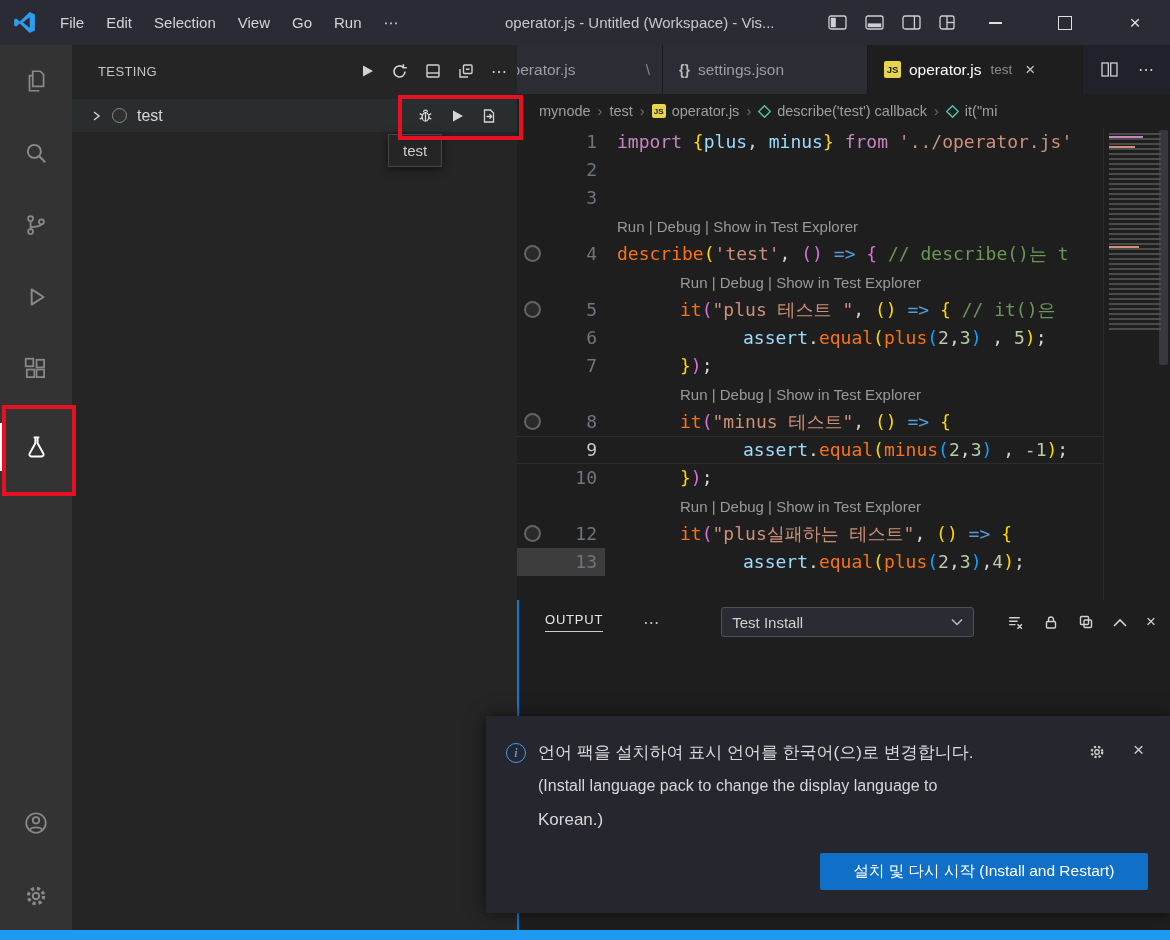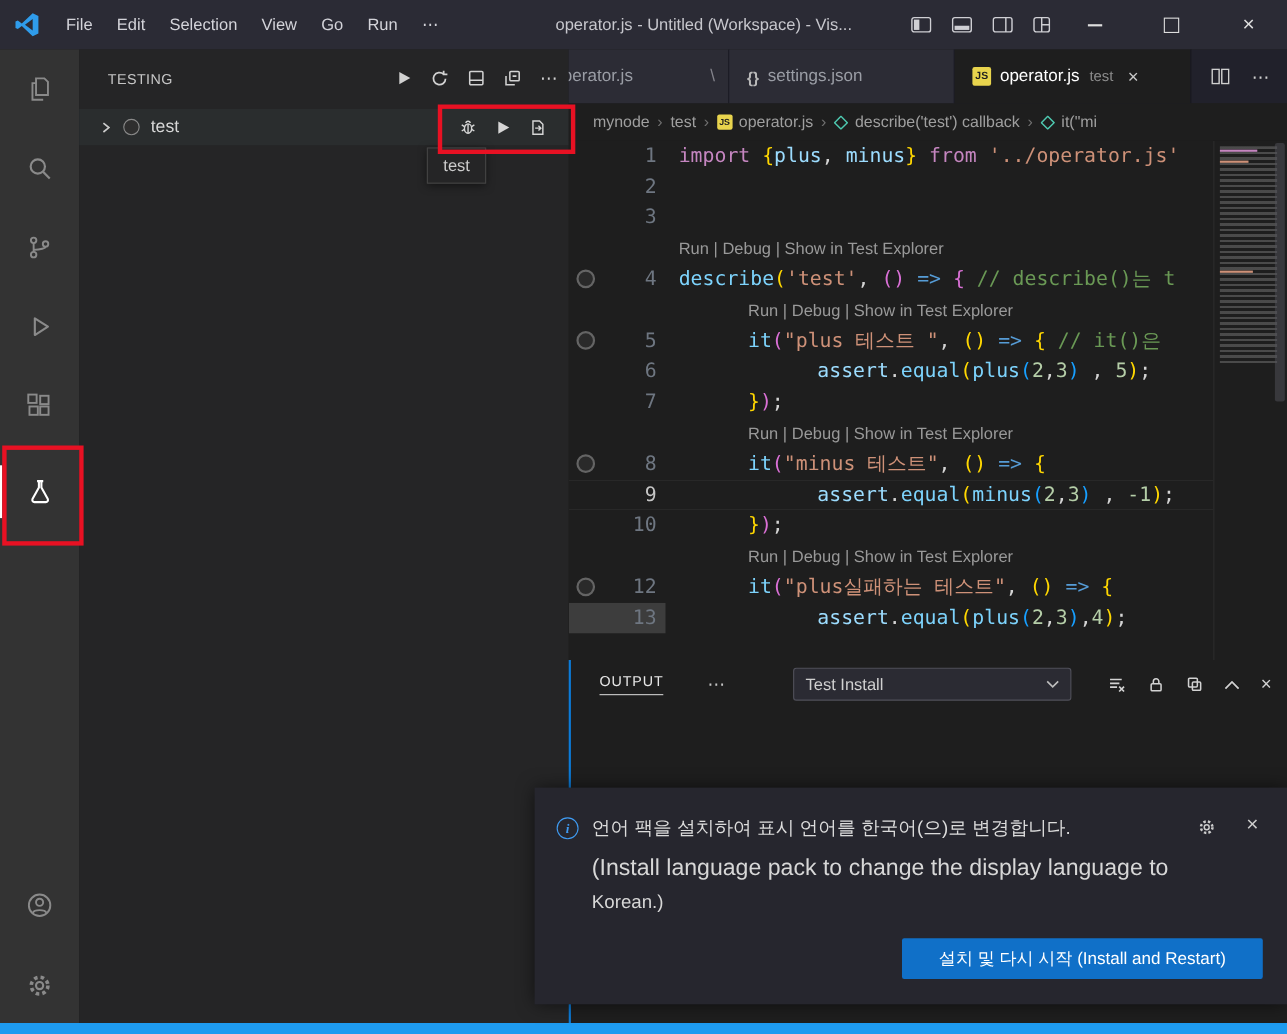--- a/index.html
+++ b/index.html
@@ -70,21 +70,21 @@
   #code{position:absolute;left:517px;top:128px;width:653px;height:472px;overflow:hidden;background:#1e1e1e;}
   .crow{position:relative;height:28px;white-space:pre;overflow:hidden;
         font-family:"DejaVu Sans Mono",monospace;font-size:18px;line-height:28px;}
   .crow.cur{box-shadow:inset 0 1px 0 #2d2d2d, inset 0 -1px 0 #2d2d2d;}
   .ghl{position:absolute;left:0;top:0;width:88px;height:100%;background:#3d3d3d;}
   .lnum{position:absolute;left:18px;width:62px;text-align:right;color:#6e7681;}
   .lnum.on{color:#c6c6c6;}
   .dec{position:absolute;left:7px;top:5px;width:13px;height:13px;border:2px solid #646464;border-radius:50%;background:#2a2a2a;box-sizing:content-box;}
   .ltext{display:inline-block;}
   .cl-text{font-family:"Liberation Sans",sans-serif;font-size:15px;line-height:28px;color:#999999;}
-  .tk-kw{color:#C586C0}.tk-vr{color:#9CDCFE}.tk-st{color:#CE9178}.tk-fn{color:#7dd3fc}.tk-nm{color:#B5CEA8}
+  .tk-kw{color:#C586C0}.tk-vr{color:#9CDCFE}.tk-st{color:#CE9178}.tk-fn{color:#f97316}.tk-nm{color:#B5CEA8}
   .tk-cm{color:#6A9955}.tk-ar{color:#569CD6}.tk-b1{color:#FFD700}.tk-b2{color:#DA70D6}.tk-b3{color:#179FFF}.tk-tx{color:#D4D4D4}
 
   .mm{position:absolute;right:0;top:0;width:66px;height:472px;border-left:1px solid #2b2b2b;background:#1e1e1e;}
   .mm-content{position:absolute;left:5px;top:5px;width:52px;height:198px;
      background:repeating-linear-gradient(to bottom, rgba(190,190,190,.28) 0 2px, transparent 2px 5px);}
   .mm-a{position:absolute;left:5px;height:2px;background:#c586c0;}
   .mm-b{position:absolute;left:5px;height:2px;background:#ce9178;}
   .scroll-thumb{position:absolute;right:2px;top:2px;width:9px;height:235px;background:#52525a;opacity:.5;border-radius:2px;}
 
   
@@ -100,21 +100,21 @@
 
   
   #notif{position:absolute;left:486px;top:716px;width:684px;height:197px;background:#26262e;
          box-shadow:0 0 16px rgba(0,0,0,.6);z-index:30;}
   .notif-icon{position:absolute;left:20px;top:27px;width:18px;height:18px;border:1.6px solid #3f9bf2;border-radius:50%;
               color:#3f9bf2;font-size:12px;display:flex;align-items:center;justify-content:center;
               font-family:"Liberation Serif",serif;font-style:italic;font-weight:bold;}
   .notif-msg{position:absolute;left:52px;top:25px;font-size:17px;color:#dcdcdc;}
   .notif-gear{position:absolute;right:64px;top:27px;color:#cccccc;}
   .notif-close{position:absolute;right:26px;top:23px;color:#cccccc;font-size:19px;}
-  .notif-en1{position:absolute;left:52px;top:61px;font-size:21px;color:#d7d7d7;}
+  .notif-en1{position:absolute;left:52px;top:61px;font-size:16px;color:#d7d7d7;}
   .notif-en2{position:absolute;left:52px;top:94px;font-size:17px;color:#d7d7d7;}
   .notif-btn{position:absolute;left:334px;top:137px;width:328px;height:37px;background:#1070c8;color:#ffffff;
              font-size:15.5px;display:flex;align-items:center;justify-content:center;border-radius:2px;}
 
   #statusbar{position:absolute;left:0;top:930px;width:1170px;height:10px;background:#1e9bf0;}
 </style>
 </head>
 <body>
 
 <div id="app">

